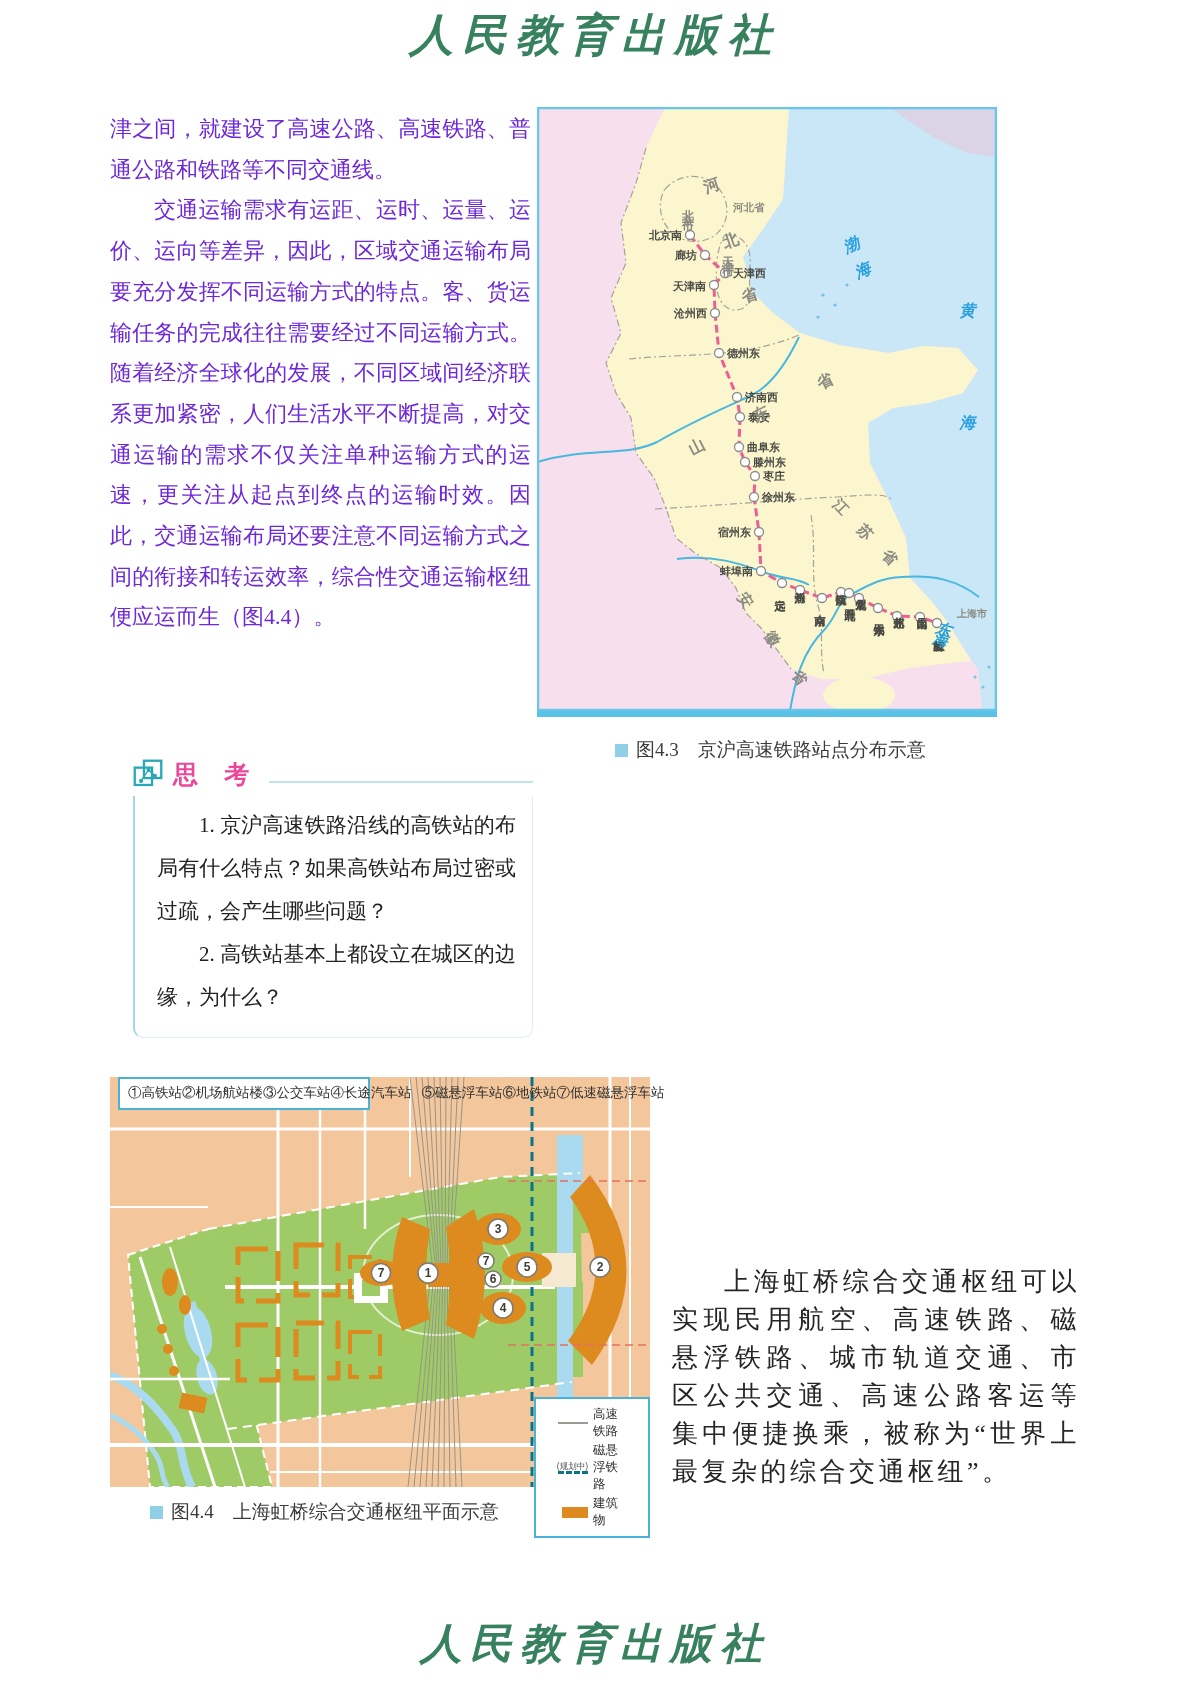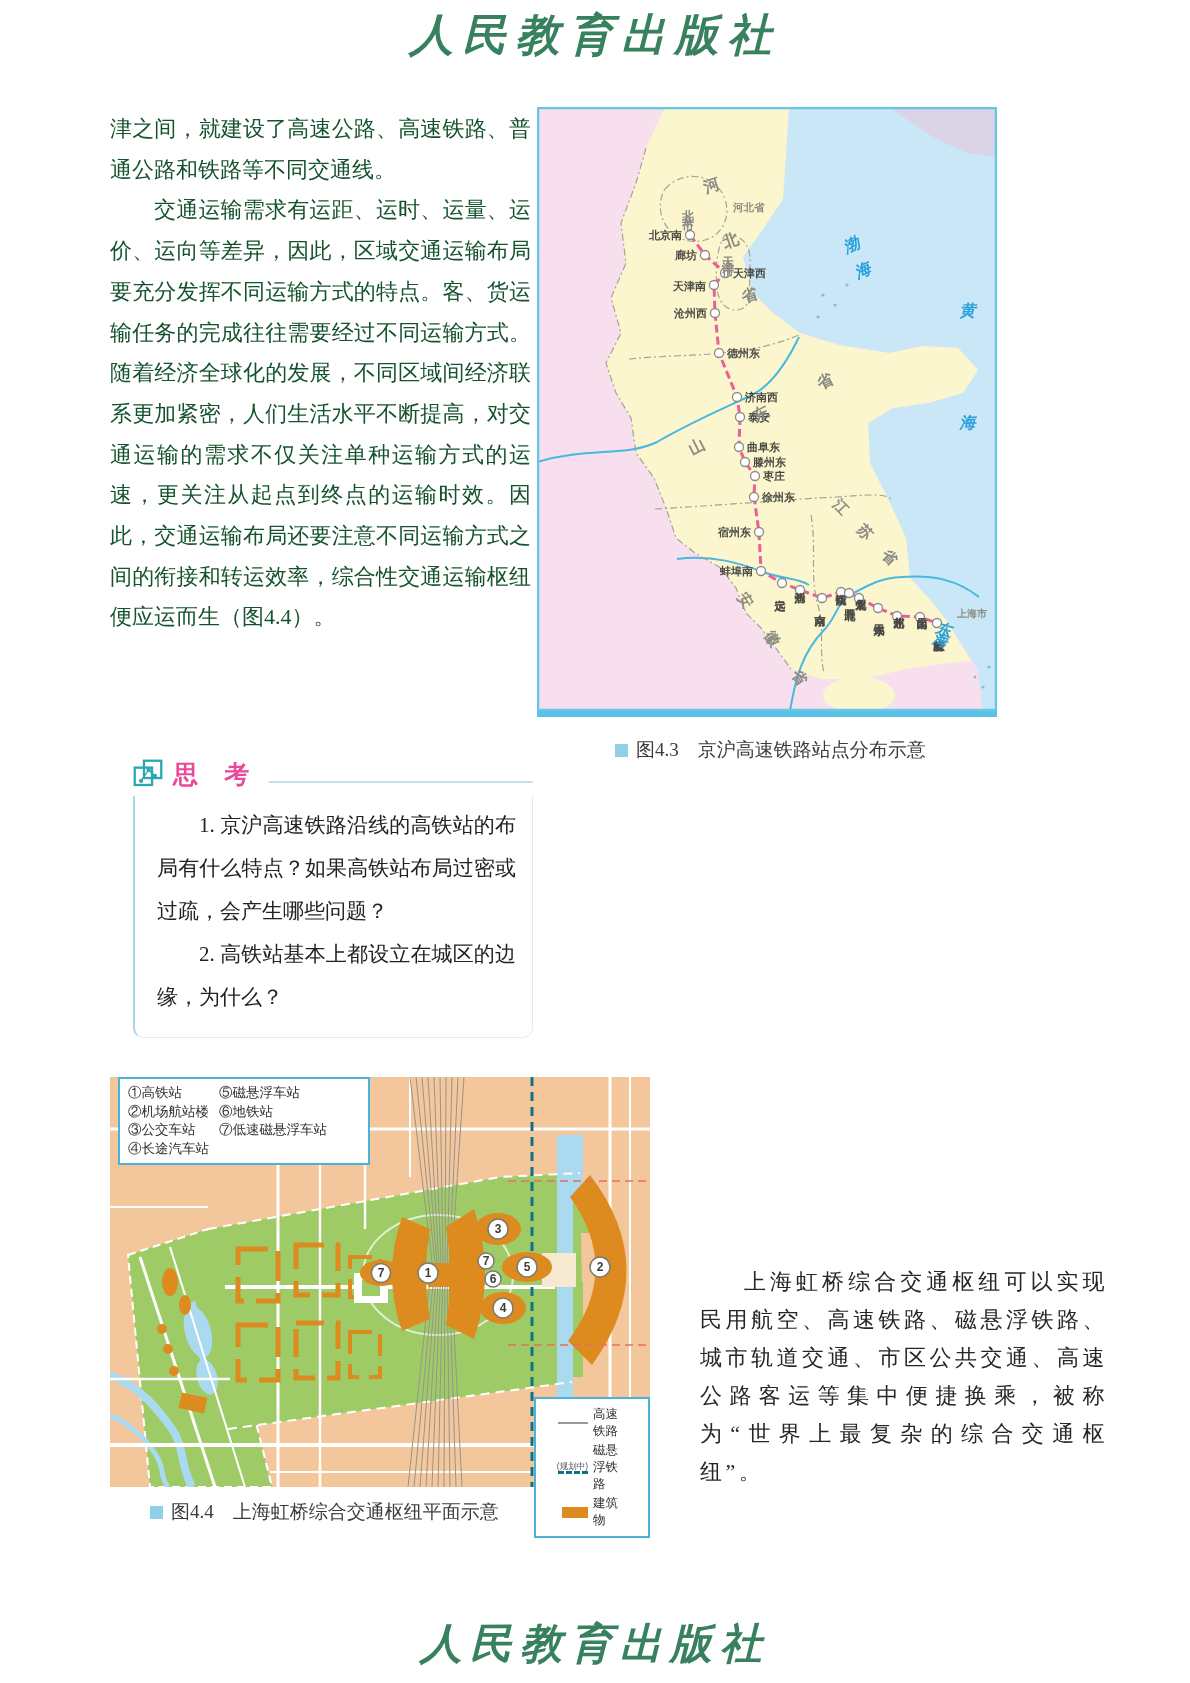--- a/index.html
+++ b/index.html
@@ -5,21 +5,21 @@
   html,body{margin:0;padding:0;background:#ffffff;}
   .page{position:relative;width:1190px;height:1683px;background:#fff;overflow:hidden;
         font-family:"Liberation Serif",serif;}
   
   .brand{position:absolute;left:0;width:100%;text-align:center;color:#37815f;
          font-weight:700;font-style:italic;white-space:nowrap;}
   .brand.top{top:6px;font-size:44px;letter-spacing:9px;}
   .brand.bottom{top:1616px;font-size:42px;letter-spacing:8px;}
   
   .leftcol{position:absolute;left:110px;top:109px;width:421px;font-size:22px;
-           line-height:40.7px;text-align:justify;color:#14532d;}
+           line-height:40.7px;text-align:justify;color:#6d28d9;}
   .leftcol p{margin:0;}
   .leftcol .p2{text-indent:2em;}
   
   .think{position:absolute;left:133px;top:752px;width:400px;}
   .think-head{display:flex;align-items:center;gap:10px;height:44px;}
   .think-title{color:#ec4899;font-size:25px;letter-spacing:10px;font-weight:600;white-space:nowrap;}
   .think-rule{flex:1;height:2px;background:#bfe2ec;margin-top:16px;}
   .think-body{border:1px solid #ddeff6;border-top:none;border-left:2px solid #a5d8e4;
               border-radius:0 0 10px 10px;padding:8px 16px 18px 22px;}
   .think-body p{margin:0;font-size:21px;line-height:43px;text-indent:2em;
@@ -30,34 +30,34 @@
            font-family:"Liberation Serif",serif;padding-left:40px;}
   .cap-sq{width:13px;height:13px;background:#8fd0e8;flex:0 0 auto;}
   .fig43 .caption{margin-top:16px;margin-left:38px;}
   
   .fig44{position:absolute;left:110px;top:1077px;width:540px;}
   .fig44-stage{position:relative;width:540px;height:410px;}
   .fig44-stage svg{position:absolute;left:0;top:0;}
   .legend44{position:absolute;left:8px;top:0;width:232px;background:#fff;
             border:2px solid #4ab2d8;padding:5px 8px;display:flex;gap:10px;
             font-family:"Liberation Sans",sans-serif;font-size:13.5px;color:#2f2f2f;}
-  .legend44 .col{display:flex;flex-direction:column;}
+  .legend44 .col{display:flex;flex-direction:row;}
   .legend44 .li{line-height:18.5px;white-space:nowrap;}
   .maplegend{position:absolute;left:424px;top:320px;width:116px;background:#fff;
              border:2px solid #4ab2d8;padding:5px 20px;box-sizing:border-box;
              font-family:"Liberation Sans",sans-serif;font-size:12.5px;color:#2f2f2f;}
   .maplegend .row{display:flex;align-items:center;gap:5px;margin:2px 0;}
   .sym{width:32px;flex:0 0 auto;display:flex;flex-direction:column;align-items:flex-end;}
   .sym .grayline{width:30px;height:2px;background:#9b9b94;}
   .sym .planned{font-size:8.5px;color:#555;line-height:9px;}
   .sym .tealdash{width:30px;height:0;border-top:3px dashed #0c7486;}
   .sym .bldg{width:26px;height:11px;background:#dd8a1f;}
   .fig44 .caption{margin-top:12px;}
   
-  .aside{position:absolute;left:700px;top:1263px;width:408px;font-size:22px;
+  .aside{position:absolute;left:672px;top:1263px;width:408px;font-size:26px;
          line-height:38px;text-align:justify;text-indent:2em;color:#262626;
          letter-spacing:3.5px;}
   
   .footer{position:absolute;left:110px;top:1680px;display:flex;align-items:baseline;
           color:#3f3f3f;}
   .pagenum{font-size:22px;font-family:"Liberation Sans",sans-serif;}
   .chapter{font-size:20.5px;margin-left:30px;letter-spacing:1px;}
   
   .sl{font-size:11px;fill:#4a4a45;font-weight:bold;font-family:"Liberation Sans",sans-serif;}
   .te{text-anchor:end;}

